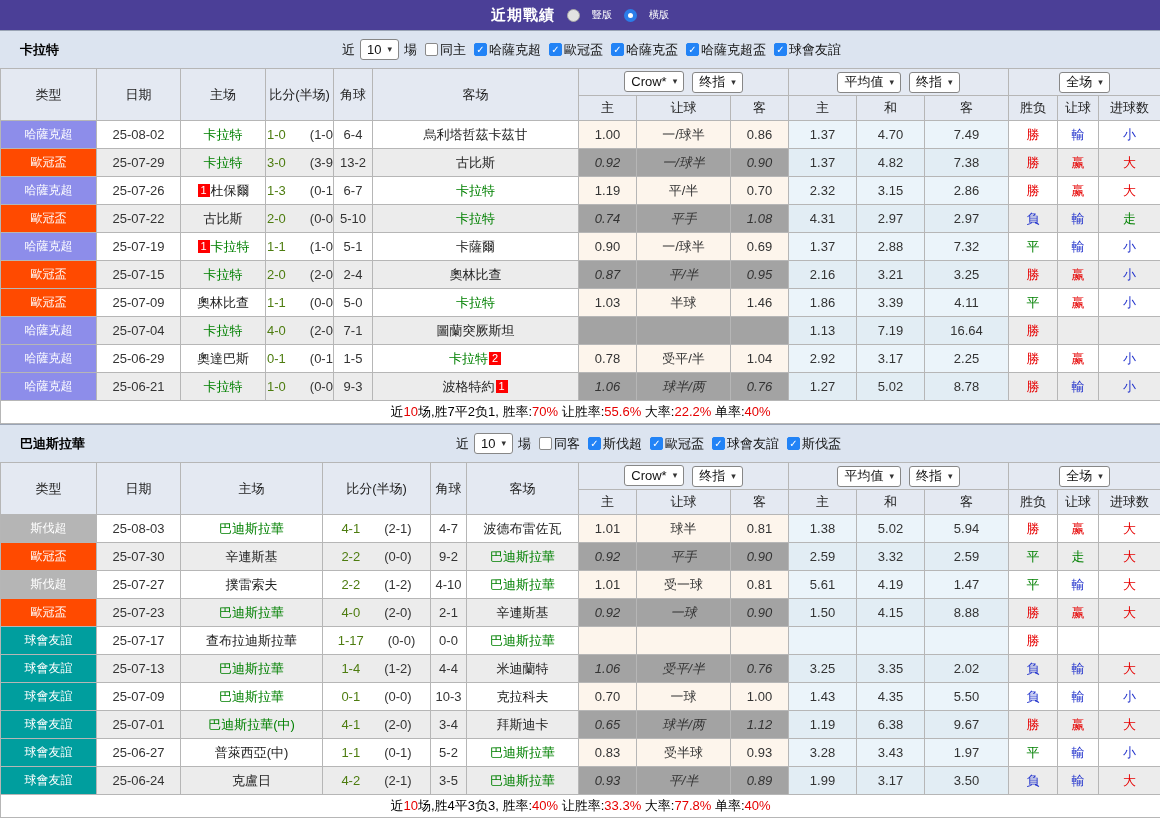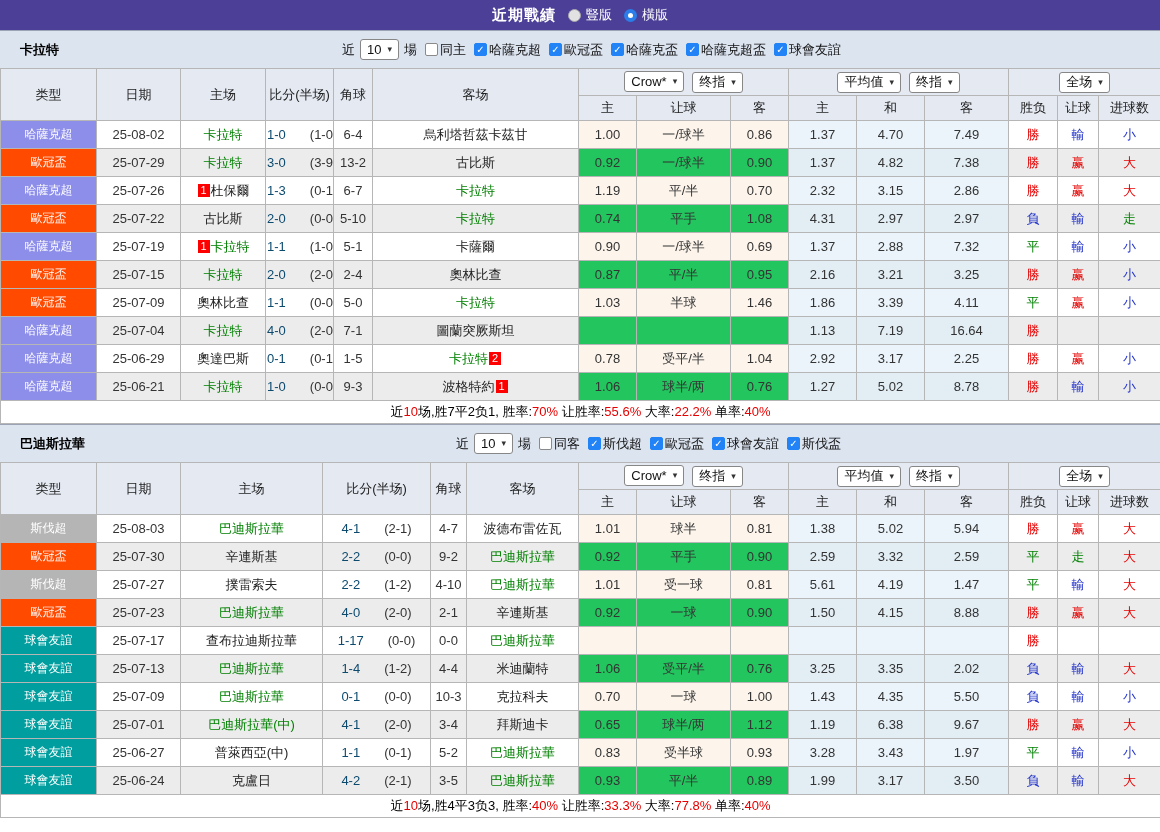--- a/index.html
+++ b/index.html
@@ -1,46 +1,46 @@
 <!DOCTYPE html>
 <html><head>
 <meta charset="utf-8">
 <style>
   *{box-sizing:border-box;}
   html,body{margin:0;padding:0;}
   body{width:1160px;background:#fff;font-family:"Liberation Sans","DejaVu Sans",sans-serif;color:#222;}
   .topbar{height:30px;background:#4b3f97;display:flex;align-items:center;justify-content:center;gap:12px;color:#fff;}
   .topbar .title{font-weight:bold;font-size:15px;letter-spacing:1px;}
-  .radio-item{display:inline-flex;align-items:center;gap:5px;font-size:13px;cursor:pointer;}
+  .radio-item{display:inline-flex;align-items:center;gap:12px;font-size:10px;cursor:pointer;}
   .rdot{width:13px;height:13px;border-radius:50%;display:inline-block;}
   .rdot.off{background:#e2e2e2;border:1px solid #a8a8a8;}
   .rdot.on{background:#fff;border:4px solid #2b7de9;}
   .section-head{height:38px;background:#dce4f0;display:flex;align-items:center;padding-left:20px;border-top:1px solid #9aa4b5;}
   .section-head .team-name{font-weight:bold;font-size:13px;color:#000;}
   .filters{display:flex;align-items:center;margin-left:auto;margin-right:318px;font-size:13px;color:#111;}
   .flbl{margin:0 1px;white-space:nowrap;}
   .sel{display:inline-flex;align-items:center;gap:6px;background:#fff;border:1px solid #878787;border-radius:3px;padding:1px 6px;height:21px;font-size:13px;margin:0 4px;cursor:pointer;white-space:nowrap;color:#111;}
   .sel .arr{font-size:9px;color:#333;line-height:1;}
   .cb{width:13px;height:13px;border:1px solid #8a8a8a;border-radius:2px;background:#fff;display:inline-flex;align-items:center;justify-content:center;margin:0 1px 0 7px;cursor:pointer;flex:none;}
   .cb.on{background:#2283f6;border-color:#2283f6;color:#fff;font-size:10px;font-weight:bold;line-height:1;}
   table.grid{border-collapse:collapse;table-layout:fixed;width:1160px;}
   .grid th,.grid td{border:1px solid #b6b6b6;text-align:center;padding:0 1px;overflow:hidden;white-space:nowrap;}
   .grid thead th{background:#e4e9f2;font-weight:normal;color:#222;font-size:13px;height:25px;}
   .grid thead tr.ddrow th{height:27px;}
   .grid td{height:28px;font-size:13px;color:#333;}
   .grid td.league{font-size:12px;}
   tr.r-odd td{background:#fff;}
   tr.r-even td{background:#ececec;}
   tr.r-odd td.c-o1{background:#fdf5ec;}
-  tr.r-even td.c-o1{background:#22c55e;}
+  tr.r-even td.c-o1{background:#a3a3a3;font-style:italic;}
   tr.r-odd td.c-o2{background:#ebf4fa;}
   tr.r-even td.c-o2{background:#e2edf4;}
   .tm{color:#222;}
   .tm-g{color:#008000;}
-  .ft{color:#0c4a6e;}
+  .ft{color:#4d7c0f;}
   .ht{color:#333;margin-left:24px;}
   .rc{display:inline-block;min-width:12px;height:13px;line-height:13px;background:#f00;color:#fff;font-size:11px;padding:0 1px;margin:0 1px;vertical-align:1px;}
   td.t-r{color:#e60000;}
   td.t-b{color:#2233cc;}
   td.t-g{color:#008000;}
   tr.sum td{height:23px;background:#fff;font-size:13px;color:#000;}
   tr.sum .red{color:#e60000;}
 </style>
 </head>
 <body>

